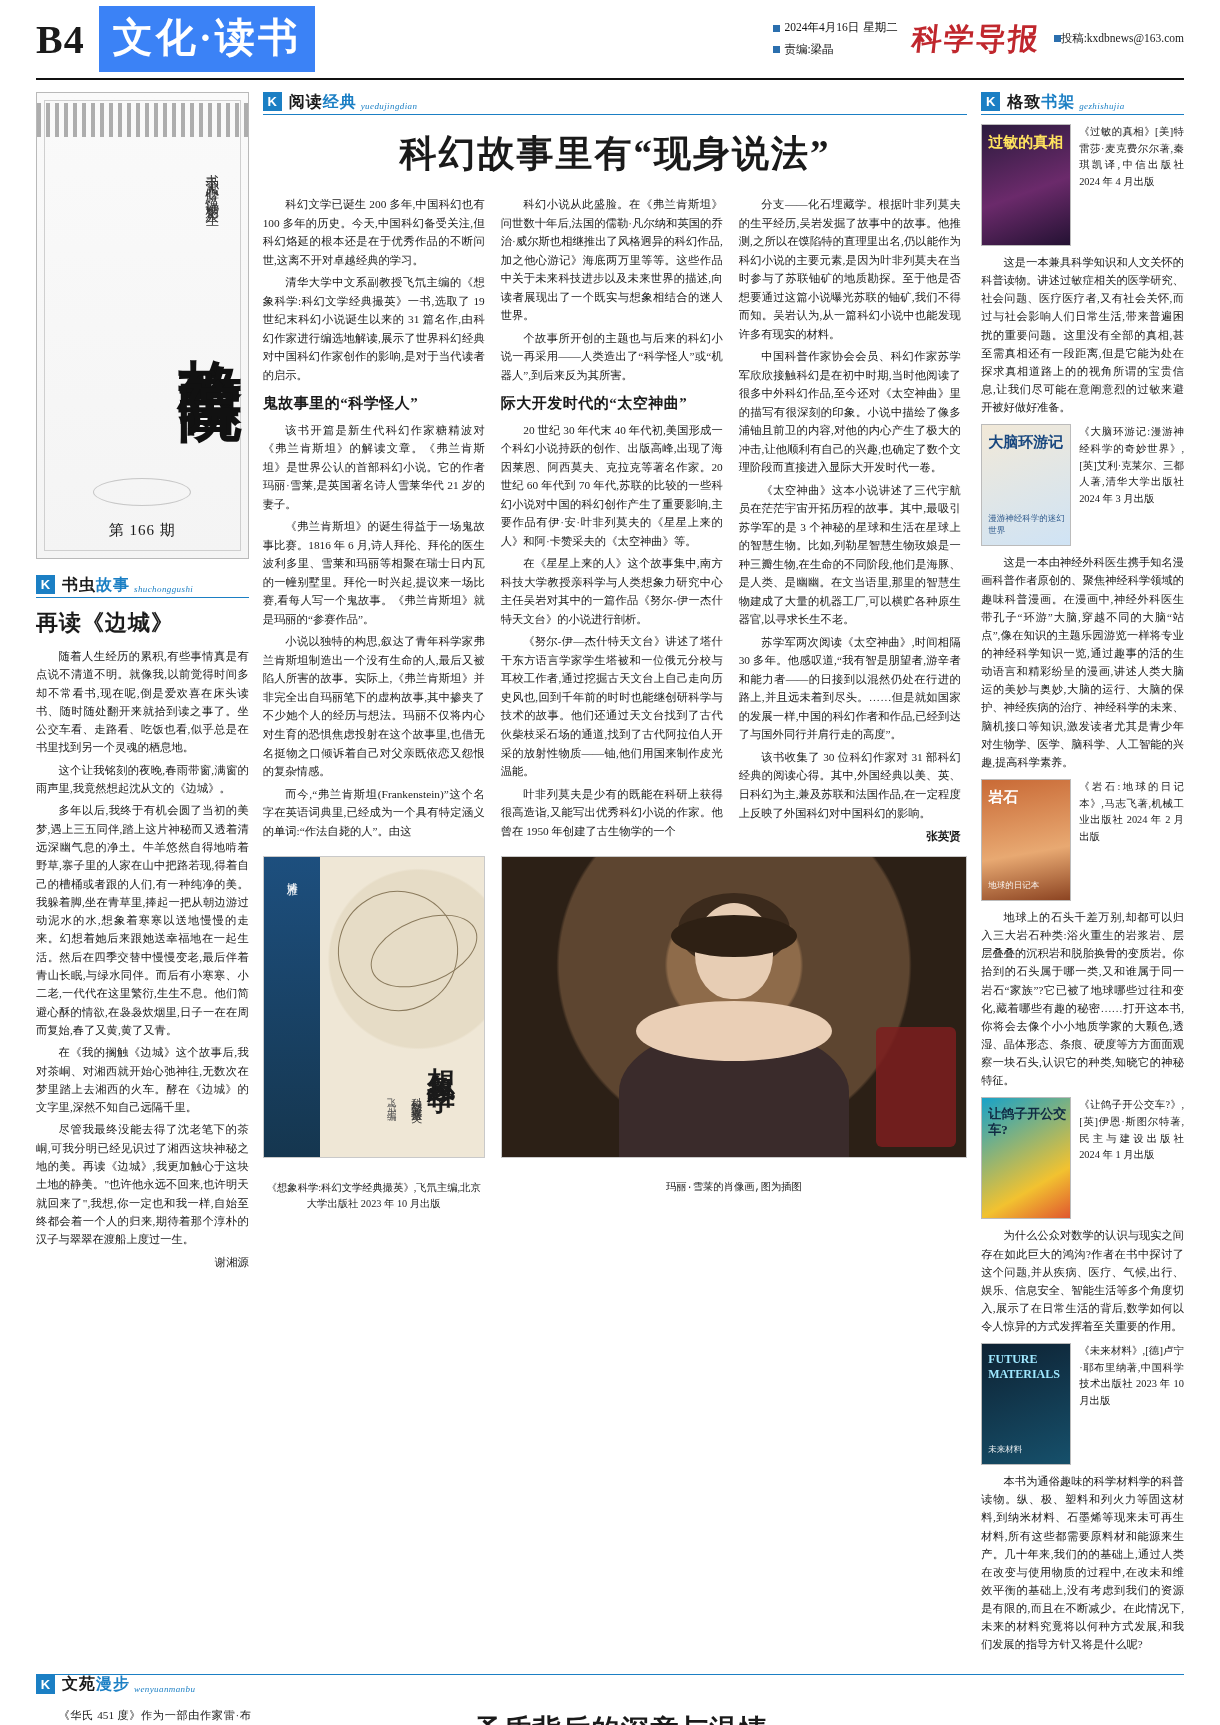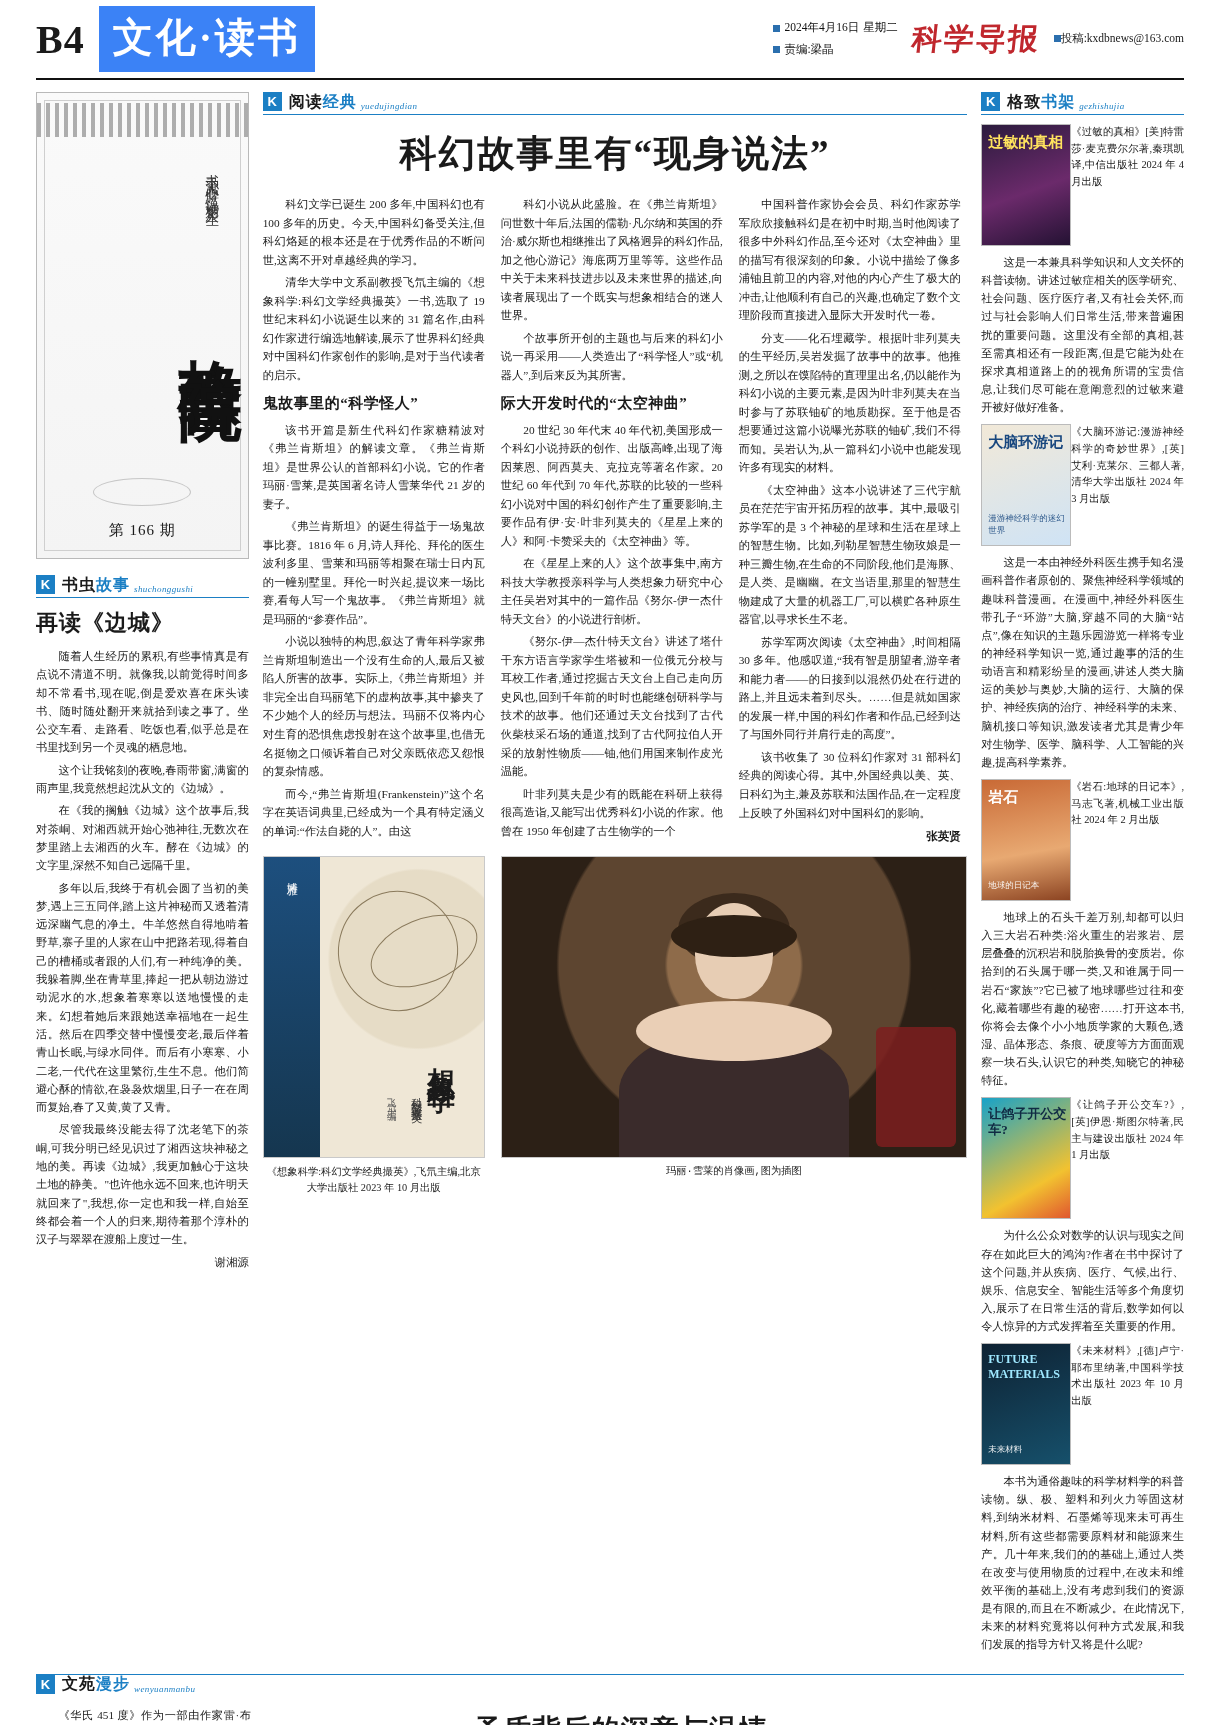--- a/index.html
+++ b/index.html
@@ -61,41 +61,41 @@
   .cover-art{height:300px;border:1px solid #c9c9c9;position:relative;overflow:hidden;background:#efe9dd;}
   .cover-left{position:absolute;left:0;top:0;bottom:0;width:56px;background:linear-gradient(#1d4f7e,#15364f);}
   .cover-left span{position:absolute;top:16px;left:50%;transform:translateX(-50%);writing-mode:vertical-rl;color:#fff;font-size:11px;letter-spacing:3px;}
   .cover-sketch{position:absolute;left:56px;right:0;top:0;bottom:0;background:
     radial-gradient(circle at 60% 34%, #e6dcc6 0 40%, #efe7d6 41% 100%);}
   .cover-sketch:before{content:"";position:absolute;left:18px;top:34px;width:118px;height:118px;border:1px solid #8a7a5c;border-radius:50%;transform:rotate(14deg);}
   .cover-sketch:after{content:"";position:absolute;left:48px;top:62px;width:110px;height:62px;border:1px solid #8a7a5c;border-radius:50%;transform:rotate(-22deg);}
   .cover-t1{position:absolute;right:24px;bottom:88px;font-size:28px;font-weight:bold;writing-mode:vertical-rl;letter-spacing:6px;color:#1a1a1a;}
   .cover-t2{position:absolute;right:60px;bottom:52px;font-size:11px;writing-mode:vertical-rl;letter-spacing:2px;color:#333;}
   .cover-t3{position:absolute;right:86px;bottom:52px;font-size:9.5px;writing-mode:vertical-rl;letter-spacing:1px;color:#555;}
-  .caption{font-size:10.3px;line-height:1.55;text-align:center;margin-top:6px;color:#222;}
+  .caption{font-size:10.3px;line-height:1.55;text-align:center;margin-top:22px;color:#222;}
 
   .portrait{flex:1;font-family:Liberation Mono, monospace;}
   .portrait-art{height:300px;border:1px solid #c9c9c9;position:relative;overflow:hidden;
      background:radial-gradient(circle at 50% 36%, #8e6b4a 0 22%, #5d4530 23% 58%, #2c2016 59% 100%);}
   .p-face{position:absolute;left:50%;top:46px;transform:translateX(-50%);width:78px;height:96px;border-radius:50% 50% 46% 46%;background:#e7cdb4;}
   .p-hair{position:absolute;left:50%;top:36px;transform:translateX(-50%);width:112px;height:74px;border-radius:50%;background:#3b2a1c;}
   .p-hair2{position:absolute;left:50%;top:58px;transform:translateX(-50%);width:126px;height:42px;border-radius:50%;background:#2e2014;}
   .p-dress{position:absolute;left:50%;bottom:0;transform:translateX(-50%);width:230px;height:130px;border-radius:52% 52% 0 0;background:#3a2b2b;}
   .p-shoulders{position:absolute;left:50%;bottom:96px;transform:translateX(-50%);width:196px;height:60px;border-radius:50%;background:#eacfb6;}
   .p-chair{position:absolute;right:10px;bottom:10px;width:80px;height:120px;background:#7d1f1f;opacity:.85;border-radius:6px;}
 
   
   .bottom{margin-top:12px;border-top:1.6px solid #1b7fc4;padding-top:0;}
   .bwrap{display:flex;gap:14px;margin-top:10px;}
   .bcol{font-size:11.2px;line-height:1.6;text-align:justify;}
   .bcol p{margin:0 0 4px;text-indent:2em;}
   .btitle{font-size:28px;font-weight:bold;text-align:center;letter-spacing:1.5px;margin:4px 0 8px;}
 
   
-  .bookitem{display:flex;margin-bottom:7px;}
+  .bookitem{display:flex;gap:8px;margin-bottom:7px;}
   .bthumb{width:88px;height:120px;border:1px solid #bbb;position:relative;overflow:hidden;flex:none;}
   .bthumb .bt-title{position:absolute;left:6px;top:8px;font-size:15px;font-weight:bold;line-height:1.2;}
   .bmeta{font-size:10.4px;line-height:1.6;text-align:justify;}
   .rtext{font-size:11.2px;line-height:1.62;text-align:justify;margin:0 0 8px;text-indent:2em;}
 
   .bk1{background:linear-gradient(160deg,#2b1b3d,#6b2a6b 55%,#241233);}
   .bk1 .bt-title{color:#ffe45e;}
   .bk2{background:linear-gradient(160deg,#f2e9d8,#cfe3f5);}
   .bk2 .bt-title{color:#17467e;}
   .bk3{background:linear-gradient(170deg,#c96a36,#e8a972 60%,#8c4422);}
@@ -151,22 +151,22 @@
         <div class="stack">
           <div class="sec-cn"><span>书虫</span><em>故事</em></div>
         </div>
         <div class="sec-py">shuchonggushi</div>
       </div>
 
       <div class="title-cn">再读《边城》</div>
       <div class="left-body">
         <p>随着人生经历的累积,有些事情真是有点说不清道不明。就像我,以前觉得时间多却不常看书,现在呢,倒是爱欢喜在床头读书、随时随处翻开来就拾到读之事了。坐公交车看、走路看、吃饭也看,似乎总是在书里找到另一个灵魂的栖息地。</p>
         <p>这个让我铭刻的夜晚,春雨带窗,满窗的雨声里,我竟然想起沈从文的《边城》。</p>
+        <p>多年以后,我终于有机会圆了当初的美梦,遇上三五同伴,踏上这片神秘而又透着清远深幽气息的净土。牛羊悠然自得地啃着野草,寨子里的人家在山中把路若现,得着自己的槽桶或者跟的人们,有一种纯净的美。我躲着脚,坐在青草里,捧起一把从朝边游过动泥水的水,想象着寒寒以送地慢慢的走来。幻想着她后来跟她送幸福地在一起生活。然后在四季交替中慢慢变老,最后伴着青山长眠,与绿水同伴。而后有小寒寒、小二老,一代代在这里繁衍,生生不息。他们简避心酥的情欲,在袅袅炊烟里,日子一在在周而复始,春了又黄,黄了又青。</p>
         <p>在《我的搁触《边城》这个故事后,我对茶峒、对湘西就开始心弛神往,无数次在梦里踏上去湘西的火车。酵在《边城》的文字里,深然不知自己远隔千里。</p>
-        <p>多年以后,我终于有机会圆了当初的美梦,遇上三五同伴,踏上这片神秘而又透着清远深幽气息的净土。牛羊悠然自得地啃着野草,寨子里的人家在山中把路若现,得着自己的槽桶或者跟的人们,有一种纯净的美。我躲着脚,坐在青草里,捧起一把从朝边游过动泥水的水,想象着寒寒以送地慢慢的走来。幻想着她后来跟她送幸福地在一起生活。然后在四季交替中慢慢变老,最后伴着青山长眠,与绿水同伴。而后有小寒寒、小二老,一代代在这里繁衍,生生不息。他们简避心酥的情欲,在袅袅炊烟里,日子一在在周而复始,春了又黄,黄了又青。</p>
         <p>尽管我最终没能去得了沈老笔下的茶峒,可我分明已经见识过了湘西这块神秘之地的美。再读《边城》,我更加触心于这块土地的静美。"也许他永远不回来,也许明天就回来了",我想,你一定也和我一样,自始至终都会着一个人的归来,期待着那个淳朴的汉子与翠翠在渡船上度过一生。</p>
         <div class="sign">谢湘源</div>
       </div>
     </div>
 
     <div class="col-mid">
       <div class="sec-head">
         <div class="kbox">K</div>
         <div class="stack">
           <div class="sec-cn"><span>阅读</span><em>经典</em></div>
@@ -189,22 +189,22 @@
         <div class="fcol">
           <p>科幻小说从此盛脸。在《弗兰肯斯坦》问世数十年后,法国的儒勒·凡尔纳和英国的乔治·威尔斯也相继推出了风格迥异的科幻作品,加之他心游记》海底两万里等等。这些作品中关于未来科技进步以及未来世界的描述,向读者展现出了一个既实与想象相结合的迷人世界。</p>
           <p>个故事所开创的主题也与后来的科幻小说一再采用——人类造出了“科学怪人”或“机器人”,到后来反为其所害。</p>
           <div class="sub-h">际大开发时代的“太空神曲”</div>
           <p>20 世纪 30 年代末 40 年代初,美国形成一个科幻小说持跃的创作、出版高峰,出现了海因莱恩、阿西莫夫、克拉克等著名作家。20 世纪 60 年代到 70 年代,苏联的比较的一些科幻小说对中国的科幻创作产生了重要影响,主要作品有伊·安·叶非列莫夫的《星星上来的人》和阿·卡赞采夫的《太空神曲》等。</p>
           <p>在《星星上来的人》这个故事集中,南方科技大学教授亲科学与人类想象力研究中心主任吴岩对其中的一篇作品《努尔-伊一杰什特天文台》的小说进行剖析。</p>
           <p>《努尔-伊—杰什特天文台》讲述了塔什干东方语言学家学生塔被和一位俄元分校与耳校工作者,通过挖掘古天文台上自己走向历史风也,回到千年前的时时也能继创研科学与技术的故事。他们还通过天文台找到了古代伙柴枝采石场的通道,找到了古代阿拉伯人开采的放射性物质——铀,他们用国来制作皮光温能。</p>
           <p>叶非列莫夫是少有的既能在科研上获得很高造诣,又能写出优秀科幻小说的作家。他曾在 1950 年创建了古生物学的一个</p>
         </div>
         <div class="fcol">
+          <p>分支——化石埋藏学。根据叶非列莫夫的生平经历,吴岩发掘了故事中的故事。他推测,之所以在馍陷特的直理里出名,仍以能作为科幻小说的主要元素,是因为叶非列莫夫在当时参与了苏联铀矿的地质勘探。至于他是否想要通过这篇小说曝光苏联的铀矿,我们不得而知。吴岩认为,从一篇科幻小说中也能发现许多有现实的材料。</p>
           <p>中国科普作家协会会员、科幻作家苏学军欣欣接触科幻是在初中时期,当时他阅读了很多中外科幻作品,至今还对《太空神曲》里的描写有很深刻的印象。小说中描绘了像多浦铀且前卫的内容,对他的内心产生了极大的冲击,让他顺利有自己的兴趣,也确定了数个文理阶段而直接进入显际大开发时代一卷。</p>
-          <p>分支——化石埋藏学。根据叶非列莫夫的生平经历,吴岩发掘了故事中的故事。他推测,之所以在馍陷特的直理里出名,仍以能作为科幻小说的主要元素,是因为叶非列莫夫在当时参与了苏联铀矿的地质勘探。至于他是否想要通过这篇小说曝光苏联的铀矿,我们不得而知。吴岩认为,从一篇科幻小说中也能发现许多有现实的材料。</p>
           <p>《太空神曲》这本小说讲述了三代宇航员在茫茫宇宙开拓历程的故事。其中,最吸引苏学军的是 3 个神秘的星球和生活在星球上的智慧生物。比如,列勒星智慧生物玫娘是一种三瓣生物,在生命的不同阶段,他们是海豚、是人类、是幽幽。在文当语里,那里的智慧生物建成了大量的机器工厂,可以横贮各种原生器官,以寻求长生不老。</p>
           <p>苏学军两次阅读《太空神曲》,时间相隔 30 多年。他感叹道,“我有智是朋望者,游辛者和能力者——的日接到以混然仍处在行进的路上,并且远未着到尽头。……但是就如国家的发展一样,中国的科幻作者和作品,已经到达了与国外同行并肩行走的高度”。</p>
           <p>该书收集了 30 位科幻作家对 31 部科幻经典的阅读心得。其中,外国经典以美、英、日科幻为主,兼及苏联和法国作品,在一定程度上反映了外国科幻对中国科幻的影响。</p>
           <div class="byline">张英贤</div>
         </div>
       </div>
 
       <div class="imgrow">
         <div class="bookcover">
           <div class="cover-art">

